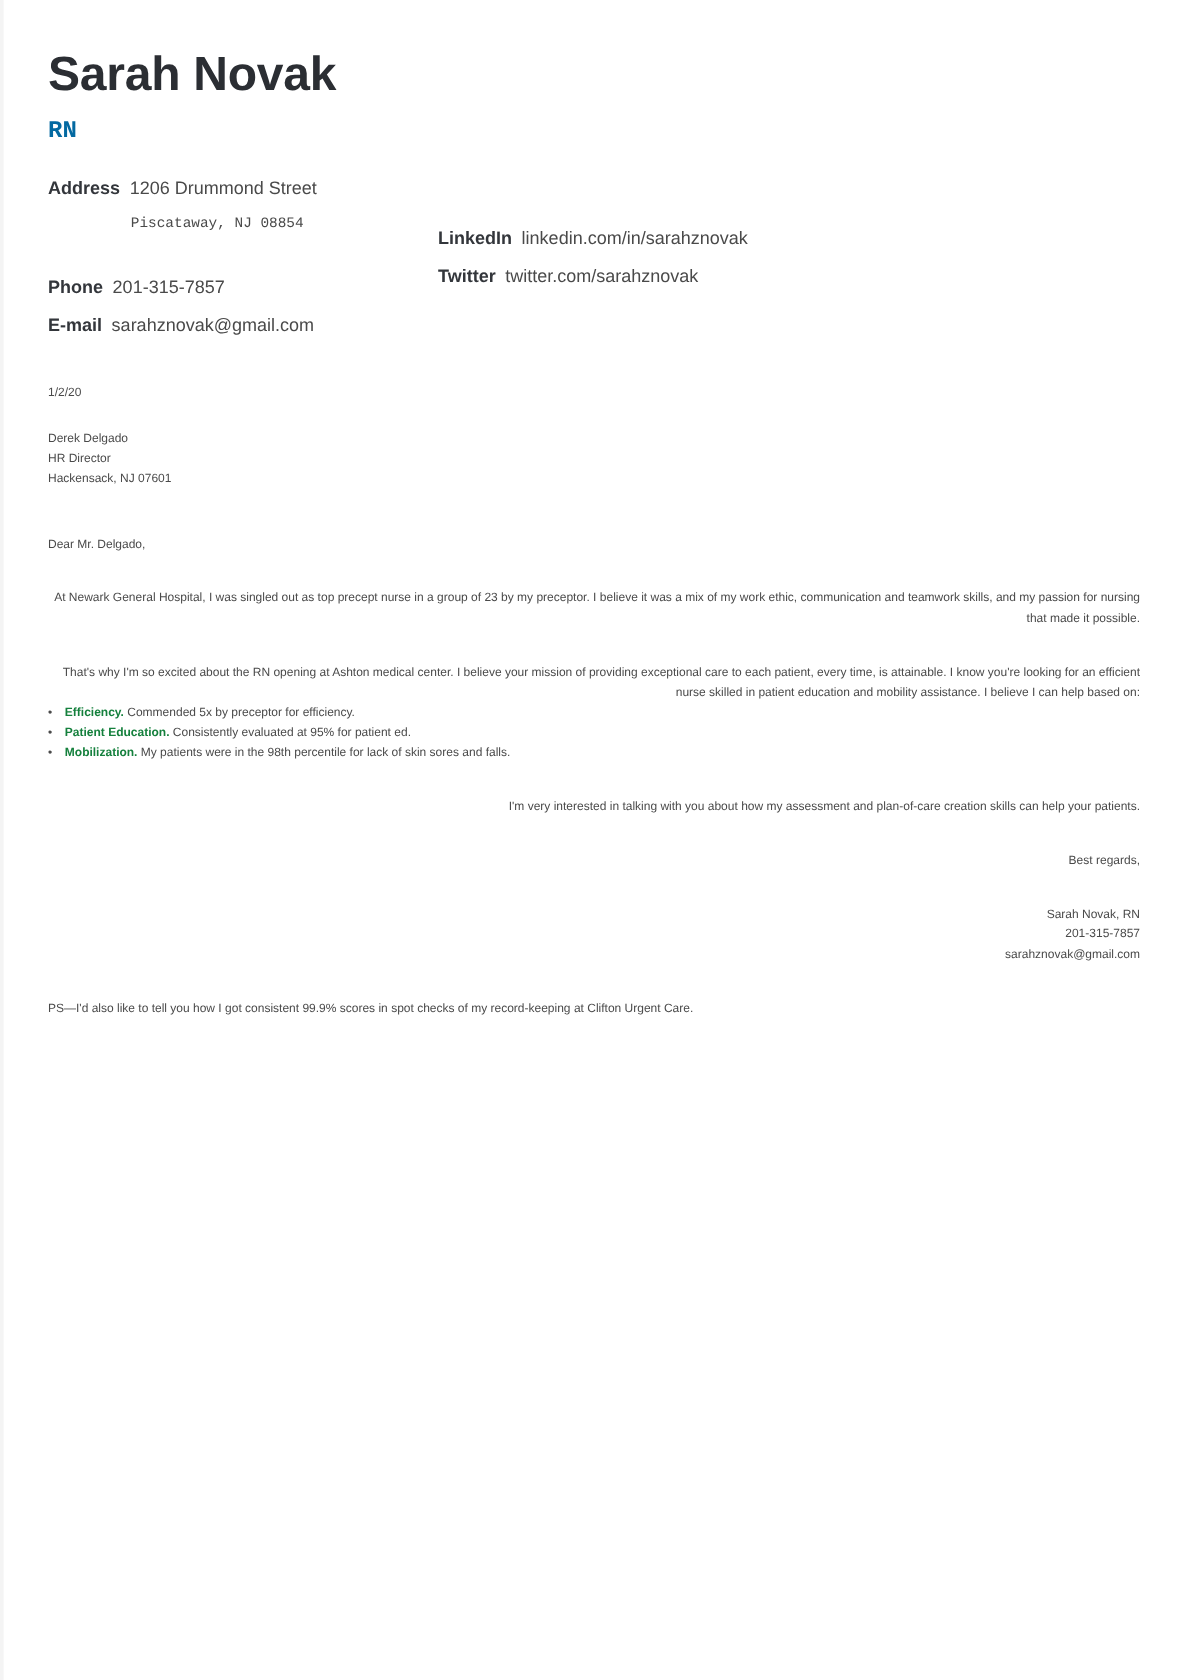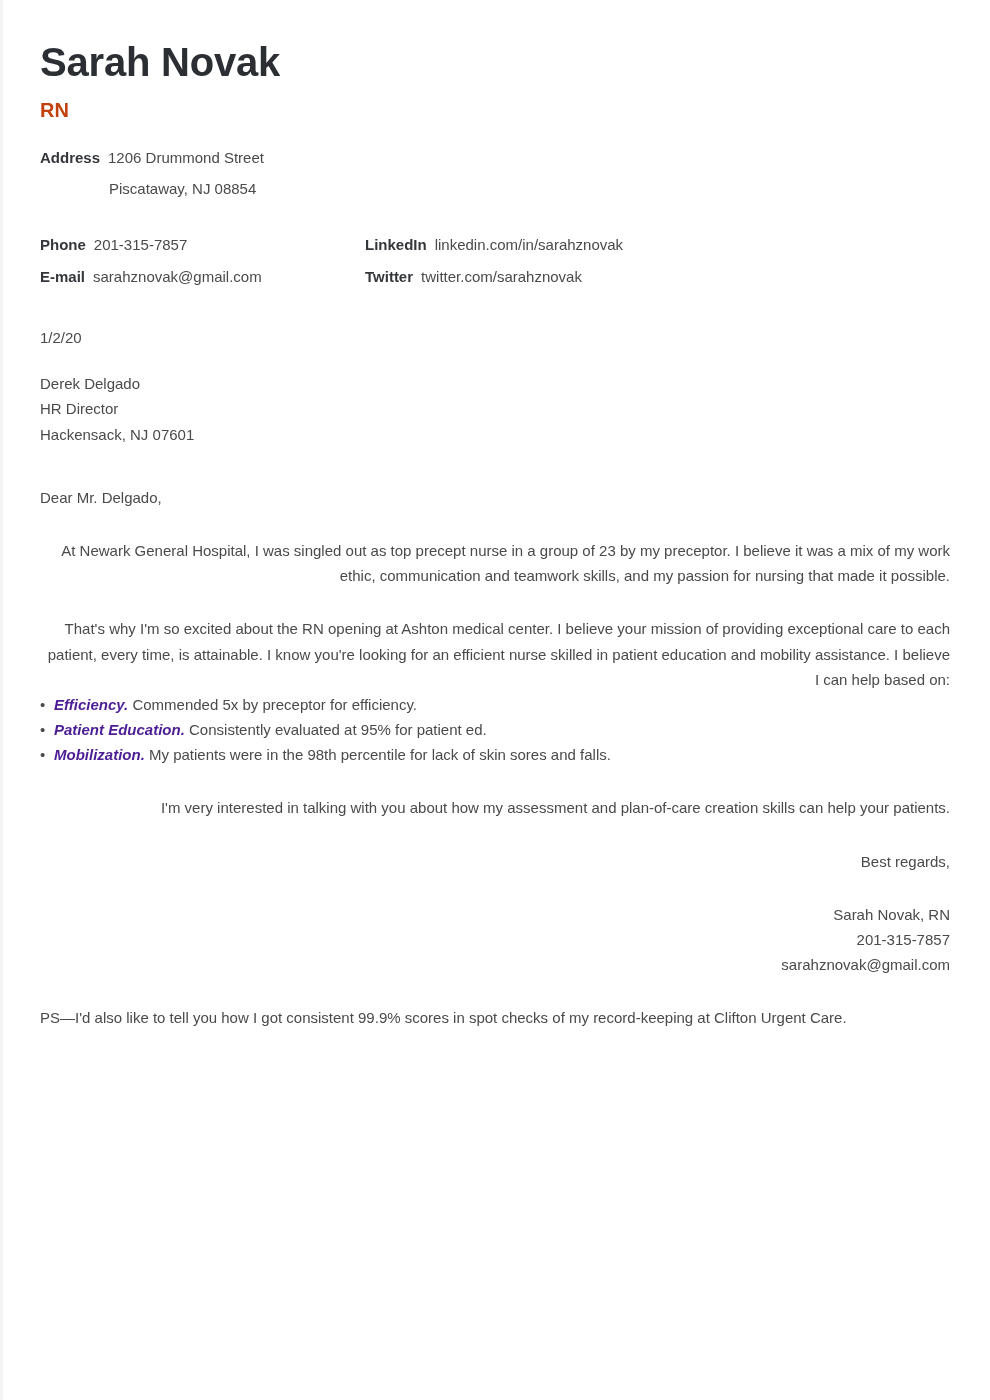--- a/index.html
+++ b/index.html
@@ -31,30 +31,31 @@
     font-weight: bold;
     color: #2b2e33;
     letter-spacing: -0.2px;
     line-height: 1.05;
     margin: 0;
     padding-top: 1px;
   }
   .job-title {
     font-size: 20px;
     font-weight: bold;
-    color: #c2410c;
+    color: #0369a1;
     margin: 16px 0 0 0;
     line-height: 1.1;
+    font-family: Liberation Mono, monospace;
   }
 
   
   .contact-wrap {
     margin-top: 25px;
     display: flex;
-    align-items: flex-end;
+    align-items: center;
   }
   .contact-col-left { width: 325px; flex: 0 0 325px; }
   .contact-col-right { flex: 1 1 auto; }
 
   .contact-row {
     display: flex;
     align-items: baseline;
     margin-bottom: 8px;
     line-height: 1.55;
   }
@@ -63,32 +64,33 @@
     font-weight: bold;
     color: #33363b;
     white-space: nowrap;
   }
   .contact-value {
     font-size: 15px;
     color: #4a4a4a;
     margin-left: 8px;
   }
   .contact-sub {
-    font-size: 15px;
+    font-size: 12px;
     color: #4a4a4a;
     margin: 0 0 8px 69px;
     line-height: 1.55;
+    font-family: Liberation Mono, monospace;
   }
   .gap-after-address { height: 24px; }
   .contact-row.tight { margin-bottom: 9px; }
 
   
   .letter {
     margin-top: 28px;
-    font-size: 15px;
+    font-size: 10px;
     color: #4a4a4a;
     line-height: 1.68;
   }
   .date {
     margin: 0 0 21px 0;
   }
   .recipient div {
     line-height: 1.68;
   }
   .salutation {
@@ -109,23 +111,22 @@
     padding-left: 14px;
     line-height: 1.68;
   }
   ul.bullets li .dot {
     position: absolute;
     left: 0;
     top: 0;
     color: #4a4a4a;
   }
   ul.bullets li b {
-    color: #4c1d95;
-    font-weight: bold;
-    font-style: italic;
+    color: #15803d;
+    font-weight: bold;
   }
   .signature div {
     line-height: 1.68;
   }
   .ps {
     margin-top: 28px;
   }
 </style>
 </head>
 <body>

